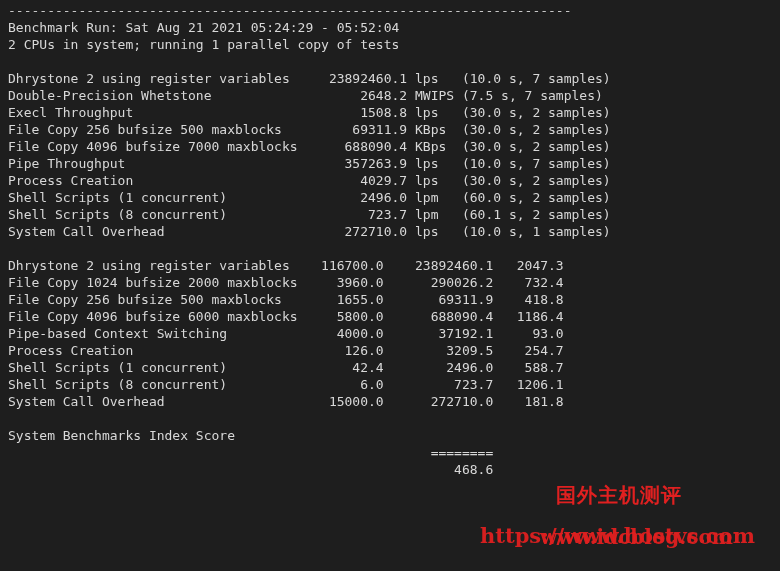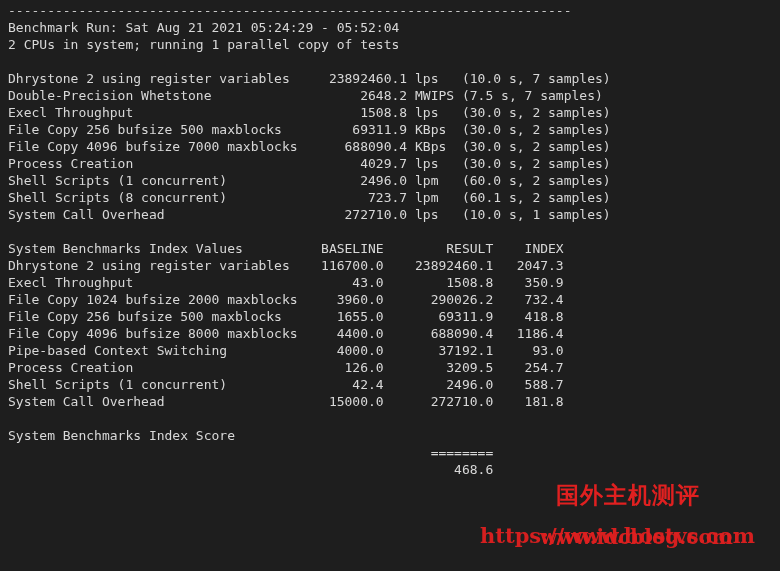--- a/index.html
+++ b/index.html
@@ -30,21 +30,21 @@
   .watermark {
     position: absolute;
     pointer-events: none;
     color: #e02020;
     font-weight: bold;
     white-space: nowrap;
   }
   .wm-cn {
     left: 556px;
     top: 487px;
-    font-size: 23px;
+    font-size: 20px;
     font-family: "DejaVu Sans", sans-serif;
     letter-spacing: 1px;
     text-align: right;
   }
   .wm-url-a {
     left: 480px;
     top: 527px;
     font-size: 21px;
     font-family: "DejaVu Serif", serif;
     opacity: 0.95;
@@ -67,38 +67,38 @@
   <div class="line">Benchmark Run: Sat Aug 21 2021 05:24:29 - 05:52:04</div>
   <div class="line">2 CPUs in system; running 1 parallel copy of tests</div>
   <div class="blank"></div>
 
   <div id="results-block">
       <div class="line">Dhrystone 2 using register variables     23892460.1 lps   (10.0 s, 7 samples)</div>
       <div class="line">Double-Precision Whetstone                   2648.2 MWIPS (7.5 s, 7 samples)</div>
       <div class="line">Execl Throughput                             1508.8 lps   (30.0 s, 2 samples)</div>
       <div class="line">File Copy 256 bufsize 500 maxblocks         69311.9 KBps  (30.0 s, 2 samples)</div>
       <div class="line">File Copy 4096 bufsize 7000 maxblocks      688090.4 KBps  (30.0 s, 2 samples)</div>
+      <div class="line">Pipe Throughput                            357263.9 lps   (10.0 s, 7 samples)</div>
       <div class="line">Process Creation                             4029.7 lps   (30.0 s, 2 samples)</div>
       <div class="line">Shell Scripts (1 concurrent)                 2496.0 lpm   (60.0 s, 2 samples)</div>
       <div class="line">Shell Scripts (8 concurrent)                  723.7 lpm   (60.1 s, 2 samples)</div>
       <div class="line">System Call Overhead                       272710.0 lps   (10.0 s, 1 samples)</div>
     </div>
 
   <div class="blank"></div>
 
-  <div class="line" id="index-header">System Benchmarks Index Values          BASELINE        RESULT    INDEX</div>
   <div id="index-block">
       <div class="line">Dhrystone 2 using register variables    116700.0    23892460.1   2047.3</div>
-      <div class="line">Execl Throughput                            43.0        1508.8    350.9</div>
       <div class="line">File Copy 1024 bufsize 2000 maxblocks     3960.0      290026.2    732.4</div>
       <div class="line">File Copy 256 bufsize 500 maxblocks       1655.0       69311.9    418.8</div>
-      <div class="line">File Copy 4096 bufsize 8000 maxblocks     4400.0      688090.4   1186.4</div>
+      <div class="line">File Copy 4096 bufsize 6000 maxblocks     5800.0      688090.4   1186.4</div>
       <div class="line">Pipe-based Context Switching              4000.0       37192.1     93.0</div>
       <div class="line">Process Creation                           126.0        3209.5    254.7</div>
       <div class="line">Shell Scripts (1 concurrent)                42.4        2496.0    588.7</div>
+      <div class="line">Shell Scripts (8 concurrent)                 6.0         723.7   1206.1</div>
       <div class="line">System Call Overhead                     15000.0      272710.0    181.8</div>
     </div>
 
   <div class="blank"></div>
   <div class="line" id="score-label-line">System Benchmarks Index Score</div>
   <div class="line" id="score-rule-line">                                                      ========</div>
   <div class="line" id="score-value-line">                                                         468.6</div>
 
   <div class="watermark wm-cn">国外主机测评</div>
   <div class="watermark wm-url-a">https://www.hostvs.com</div>

